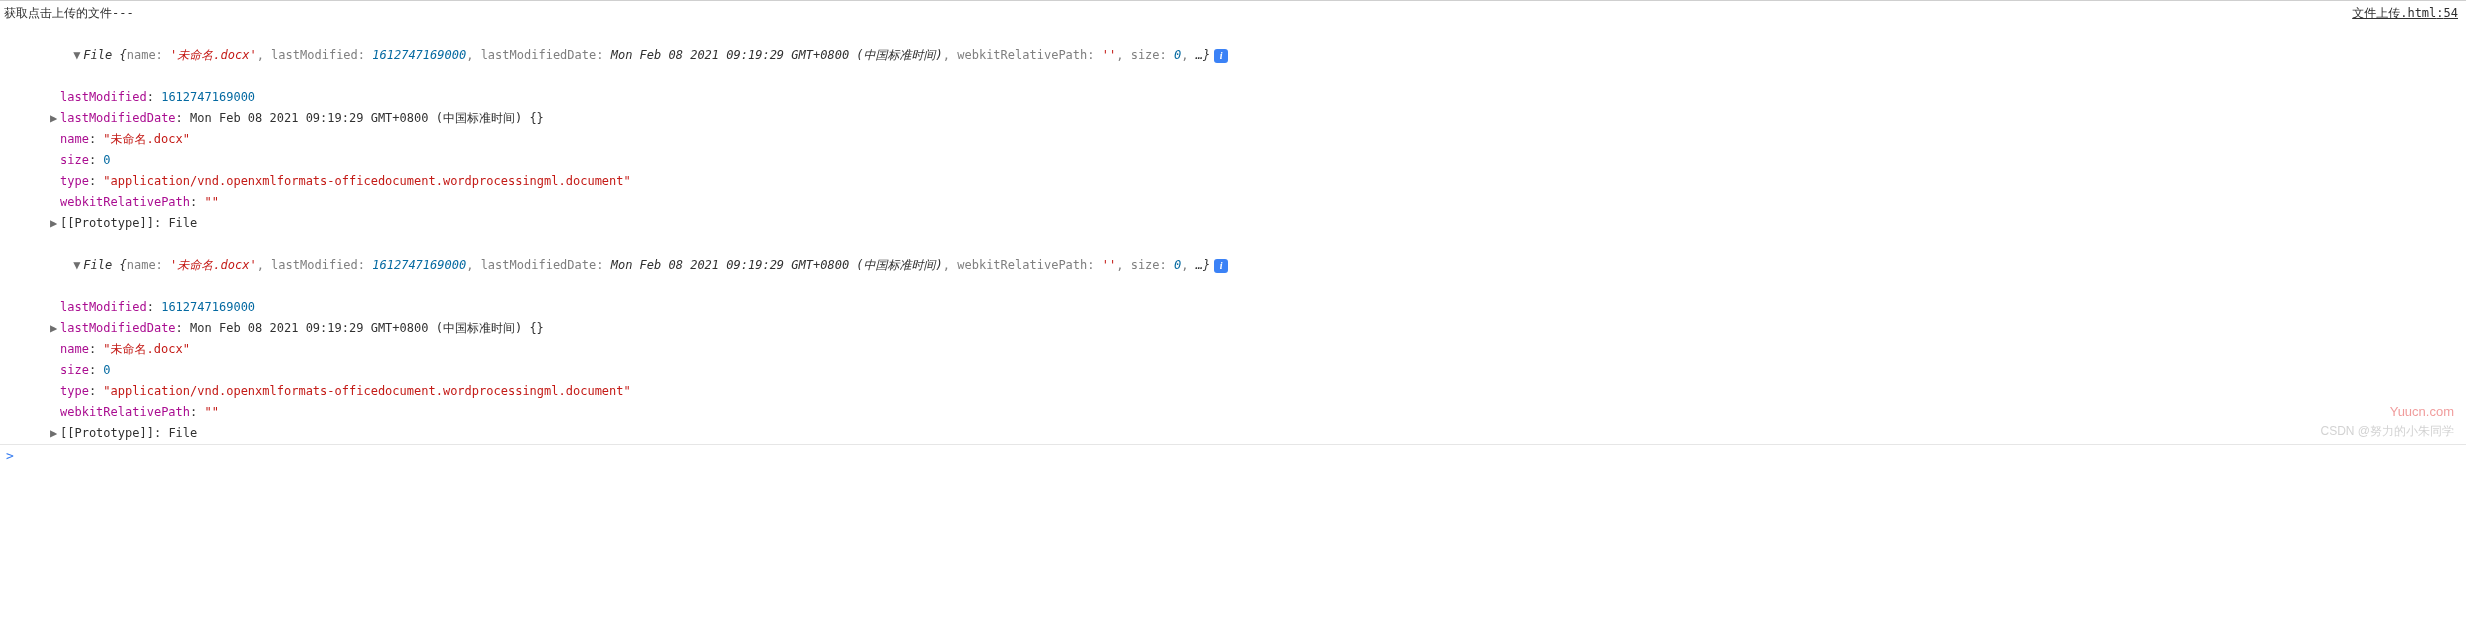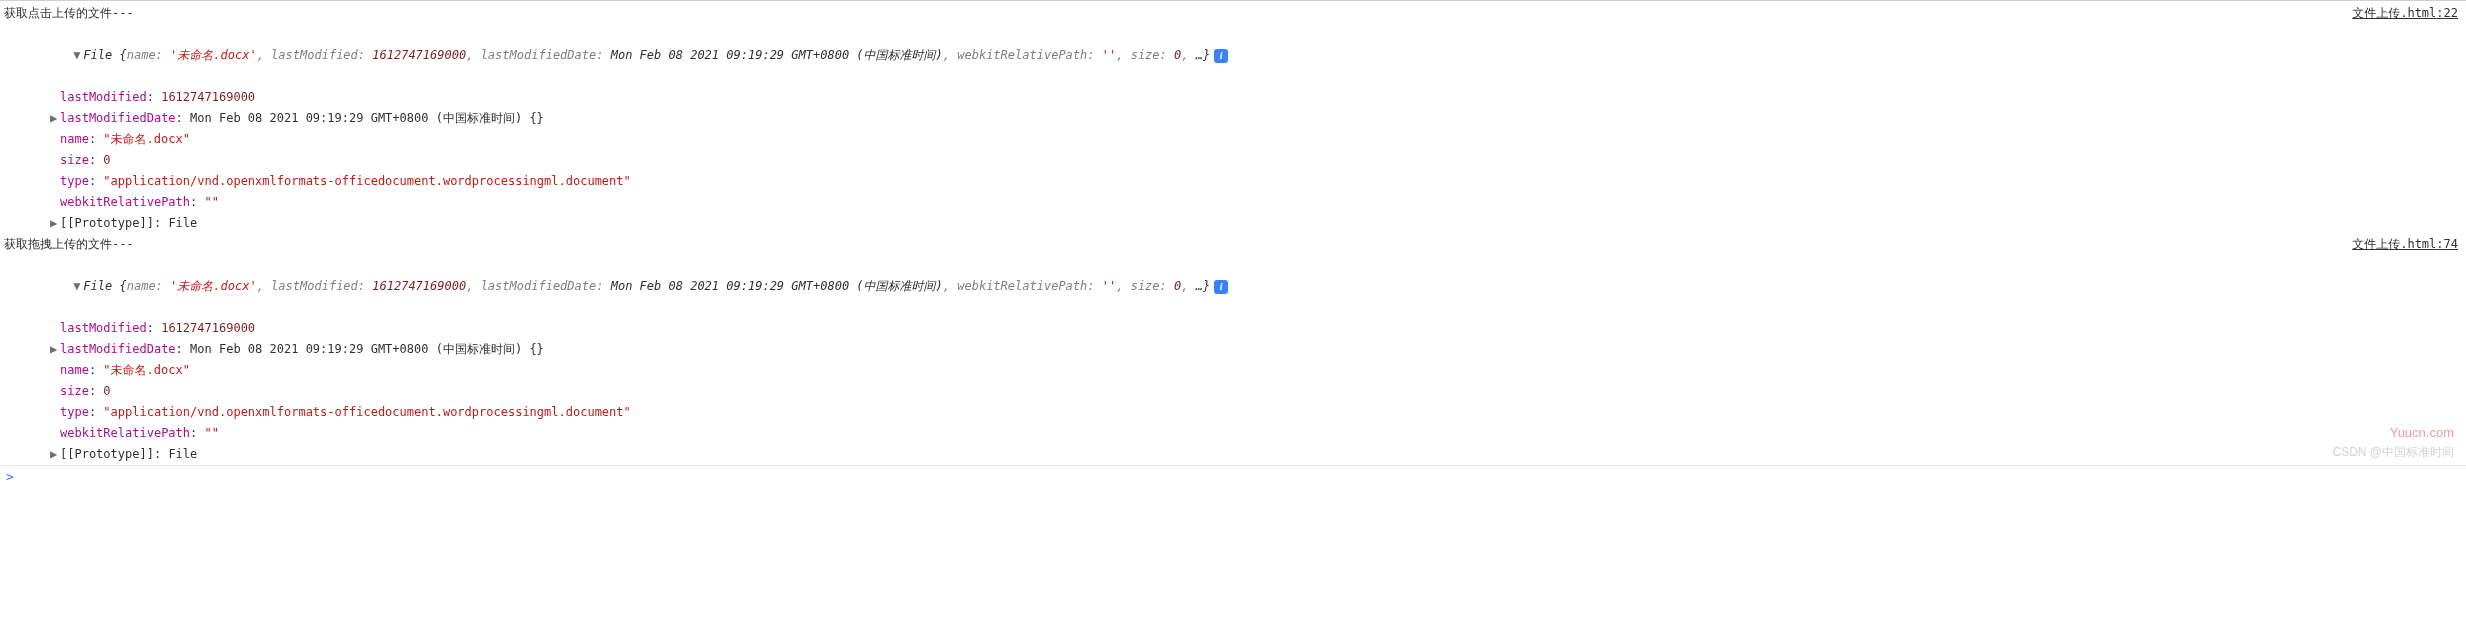--- a/index.html
+++ b/index.html
@@ -45,24 +45,24 @@
   .toggle {
     display: inline-block;
     width: 11px;
     text-align: center;
     color: #6e6e6e;
     cursor: pointer;
     user-select: none;
     margin-right: 1px;
   }
   .italic { font-style: italic; color: #303030; }
-  .key-gray { color: #7f7f7f; font-style: italic; }
+  .key-gray { color: #7f7f7f; }
   .key-purple { color: #aa0d91; text-align: right; }
   .val-str { color: #c41a16; text-align: center; }
-  .val-num { color: #7f1d1d; }
+  .val-num { color: #0369a1; }
   .val-dark { color: #303030; }
   .info-badge {
     display: inline-block;
     width: 14px;
     height: 14px;
     border-radius: 3px;
     background: #3b82f6;
     color: #fff;
     font-family: Georgia, serif;
     font-style: italic;
@@ -101,21 +101,21 @@
   }
 </style>
 </head>
 <body>
 
 <div class="panel">
 
   <div class="log-block">
     <div class="log-line">
       <span class="log-text">获取点击上传的文件---</span>
-      <span class="source-link"><span>文件上传.html</span>:<span>22</span></span>
+      <span class="source-link"><span>文件上传.html</span>:<span>54</span></span>
     </div>
 
     <div class="row ind1">
       <span class="toggle">▼</span><span class="italic">File</span><span class="italic"> {</span><span class="key-gray">name:</span> <span class="val-str italic">'未命名.docx'</span><span class="key-gray">, </span><span class="key-gray">lastModified:</span> <span class="val-num italic">1612747169000</span><span class="key-gray">, </span><span class="key-gray">lastModifiedDate:</span> <span class="italic">Mon Feb 08 2021 09:19:29 GMT+0800 (中国标准时间)</span><span class="key-gray">, </span><span class="key-gray">webkitRelativePath:</span> <span class="val-str italic">''</span><span class="key-gray">, </span><span class="key-gray">size:</span> <span class="val-num italic">0</span><span class="key-gray">, </span><span class="italic">…}</span><span class="info-badge">i</span>
     </div>
 
     <div class="row ind2"><span class="key-purple">lastModified</span><span>: </span><span class="val-num">1612747169000</span></div>
 
     <div class="row ind2"><span class="toggle" style="margin-left:-12px;">▶</span><span class="key-purple">lastModifiedDate</span><span>: </span><span class="val-dark">Mon Feb 08 2021 09:19:29 GMT+0800 (中国标准时间)</span> <span class="val-dark">{}</span></div>
 
@@ -124,42 +124,38 @@
     <div class="row ind2"><span class="key-purple">size</span><span>: </span><span class="val-num">0</span></div>
 
     <div class="row ind2"><span class="key-purple">type</span><span>: </span><span class="val-str">"application/vnd.openxmlformats-officedocument.wordprocessingml.document"</span></div>
 
     <div class="row ind2"><span class="key-purple">webkitRelativePath</span><span>: </span><span class="val-str">""</span></div>
 
     <div class="row ind2"><span class="toggle" style="margin-left:-12px;">▶</span><span class="val-dark">[[Prototype]]</span><span>: </span><span class="val-dark">File</span></div>
   </div>
 
   <div class="log-block">
-    <div class="log-line">
-      <span class="log-text">获取拖拽上传的文件---</span>
-      <span class="source-link"><span>文件上传.html</span>:<span>74</span></span>
-    </div>
 
     <div class="row ind1">
       <span class="toggle">▼</span><span class="italic">File</span><span class="italic"> {</span><span class="key-gray">name:</span> <span class="val-str italic">'未命名.docx'</span><span class="key-gray">, </span><span class="key-gray">lastModified:</span> <span class="val-num italic">1612747169000</span><span class="key-gray">, </span><span class="key-gray">lastModifiedDate:</span> <span class="italic">Mon Feb 08 2021 09:19:29 GMT+0800 (中国标准时间)</span><span class="key-gray">, </span><span class="key-gray">webkitRelativePath:</span> <span class="val-str italic">''</span><span class="key-gray">, </span><span class="key-gray">size:</span> <span class="val-num italic">0</span><span class="key-gray">, </span><span class="italic">…}</span><span class="info-badge">i</span>
     </div>
 
     <div class="row ind2"><span class="key-purple">lastModified</span><span>: </span><span class="val-num">1612747169000</span></div>
 
     <div class="row ind2"><span class="toggle" style="margin-left:-12px;">▶</span><span class="key-purple">lastModifiedDate</span><span>: </span><span class="val-dark">Mon Feb 08 2021 09:19:29 GMT+0800 (中国标准时间)</span> <span class="val-dark">{}</span></div>
 
     <div class="row ind2"><span class="key-purple">name</span><span>: </span><span class="val-str">"未命名.docx"</span></div>
 
     <div class="row ind2"><span class="key-purple">size</span><span>: </span><span class="val-num">0</span></div>
 
     <div class="row ind2"><span class="key-purple">type</span><span>: </span><span class="val-str">"application/vnd.openxmlformats-officedocument.wordprocessingml.document"</span></div>
 
     <div class="row ind2"><span class="key-purple">webkitRelativePath</span><span>: </span><span class="val-str">""</span></div>
 
     <div class="row ind2"><span class="toggle" style="margin-left:-12px;">▶</span><span class="val-dark">[[Prototype]]</span><span>: </span><span class="val-dark">File</span></div>
 
     <span class="watermark-right" style="bottom:22px;">Yuucn.com</span>
-    <span class="watermark-csdn">CSDN @中国标准时间</span>
+    <span class="watermark-csdn">CSDN @努力的小朱同学</span>
   </div>
 
 </div>
 
 <div class="prompt">&gt;</div>
 
 </body></html>

